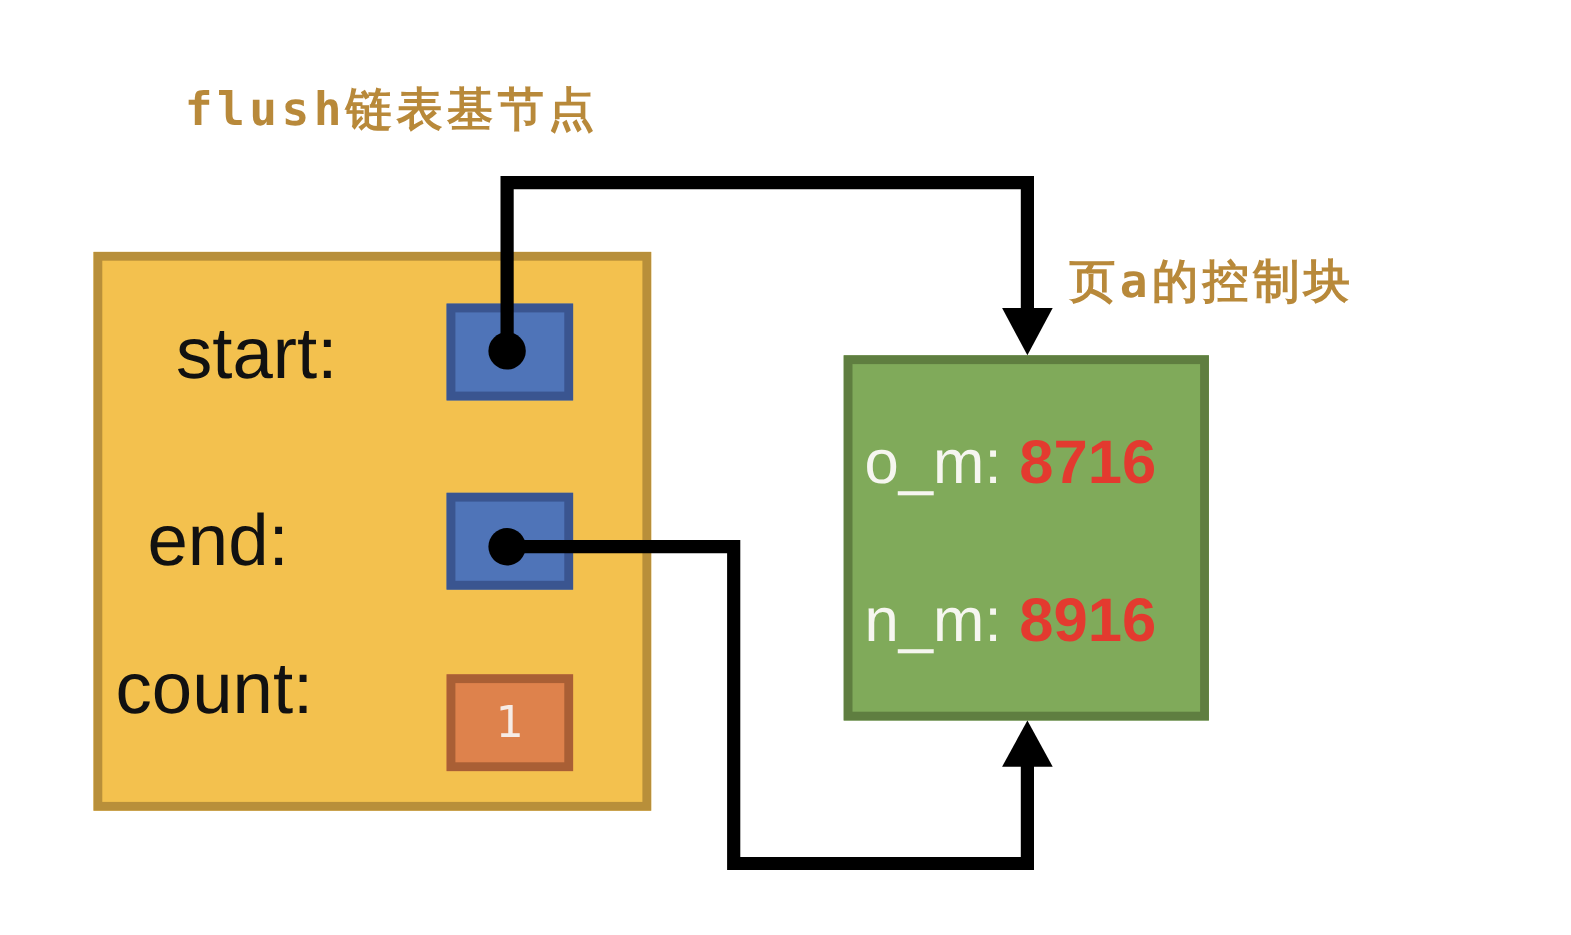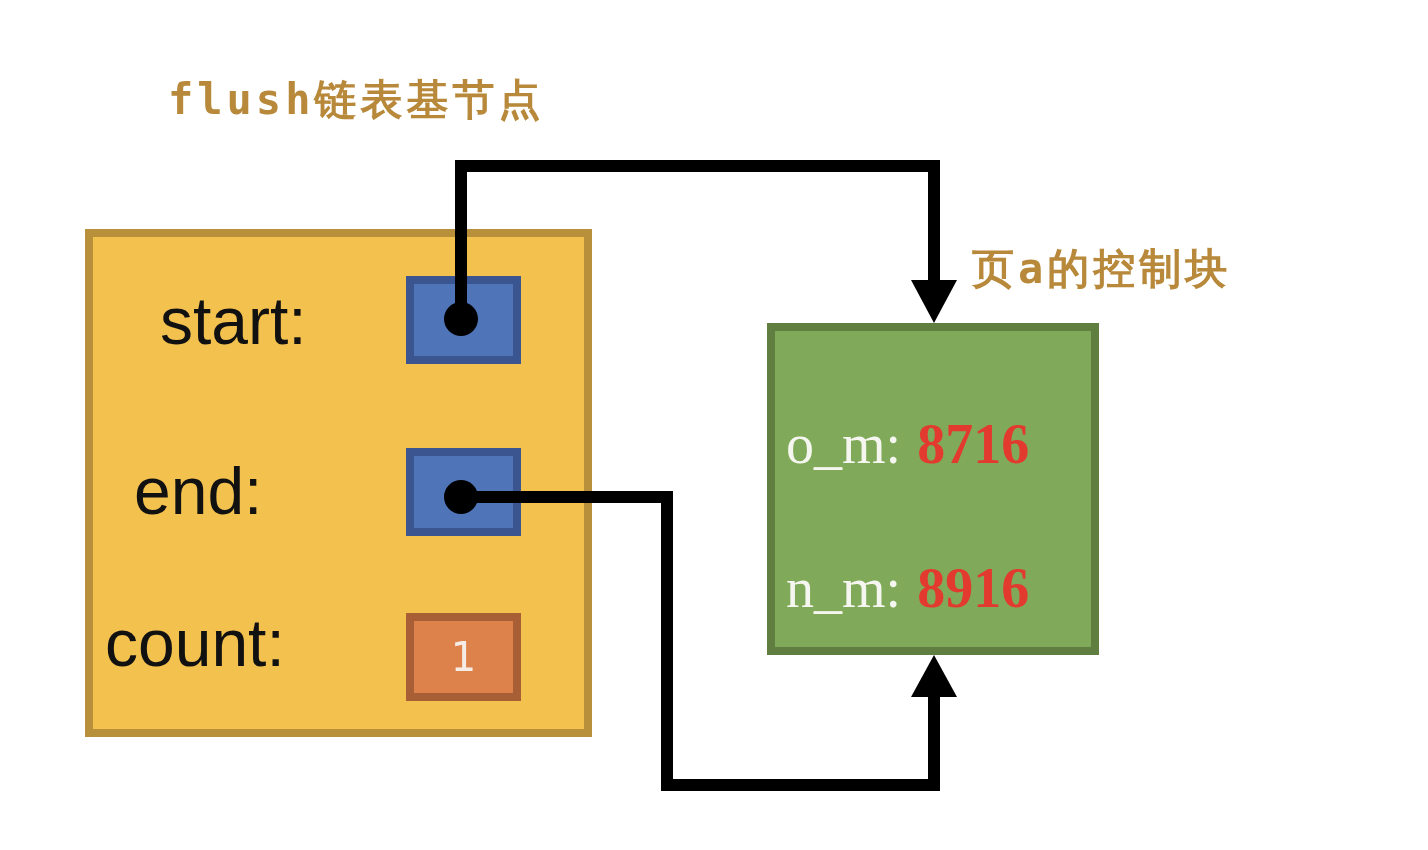--- a/index.html
+++ b/index.html
@@ -7,50 +7,50 @@
     .abs { position: absolute; }
     .title-label {
       font-family: "DejaVu Sans Mono", monospace;
       color: #b8893a;
       font-weight: bold;
       font-size: 42px;
       letter-spacing: 4px;
       white-space: nowrap;
     }
     #flush-label { left: 168px; top: 72px; text-align: right; }
-    #page-label { left: 972px; top: 241px; }
+    #page-label { left: 972px; top: 228px; }
 
     #node-box {
       left: 85px; top: 229px; width: 491px; height: 492px;
       background: #f3c14e; border: 8px solid #b88f3a;
     }
     .field-label {
       font-family: "Liberation Sans", sans-serif;
       font-size: 66px; color: #111111; line-height: 1; white-space: nowrap;
     }
     #lbl-start { left: 160px; top: 288px; }
     #lbl-end   { left: 134px; top: 458px; }
-    #lbl-count { left: 105px; top: 610px; }
+    #lbl-count { left: 105px; top: 592px; }
 
     .ptr-box { width: 99px; height: 72px; border: 8px solid; }
     .ptr-blue { background: #4f74b8; border-color: #3a5590; }
     .ptr-orange { background: #de824c; border-color: #a95f35; }
     #box-start { left: 406px; top: 276px; }
     #box-end   { left: 406px; top: 448px; }
     #box-count { left: 406px; top: 613px; display:flex; align-items:center; justify-content:center; }
     #count-val {
       font-family: "DejaVu Sans", sans-serif; font-size: 40px; color: #f6ece6; line-height: 1;
     }
 
     #ctrl-box {
       left: 767px; top: 323px; width: 316px; height: 316px;
       background: #80aa5a; border: 8px solid #5f7e40;
     }
     .ctrl-row {
-      font-family: Liberation Serif, serif; font-size: 56px; line-height: 1; white-space: nowrap; margin-top: 24px;
+      font-family: Liberation Sans, sans-serif; font-size: 56px; line-height: 1; white-space: nowrap;
     }
     .ctrl-key { color: #f6f6f0; }
     .ctrl-val { color: #e33a2f; font-weight: bold; }
     #row-om { left: 786px; top: 392px; }
     #row-nm { left: 786px; top: 536px; }
     .ctrl-row .ctrl-val { margin-left: 16px; }
 
     svg#wires { position: absolute; left: 0; top: 0; }
   </style>
 </head>

